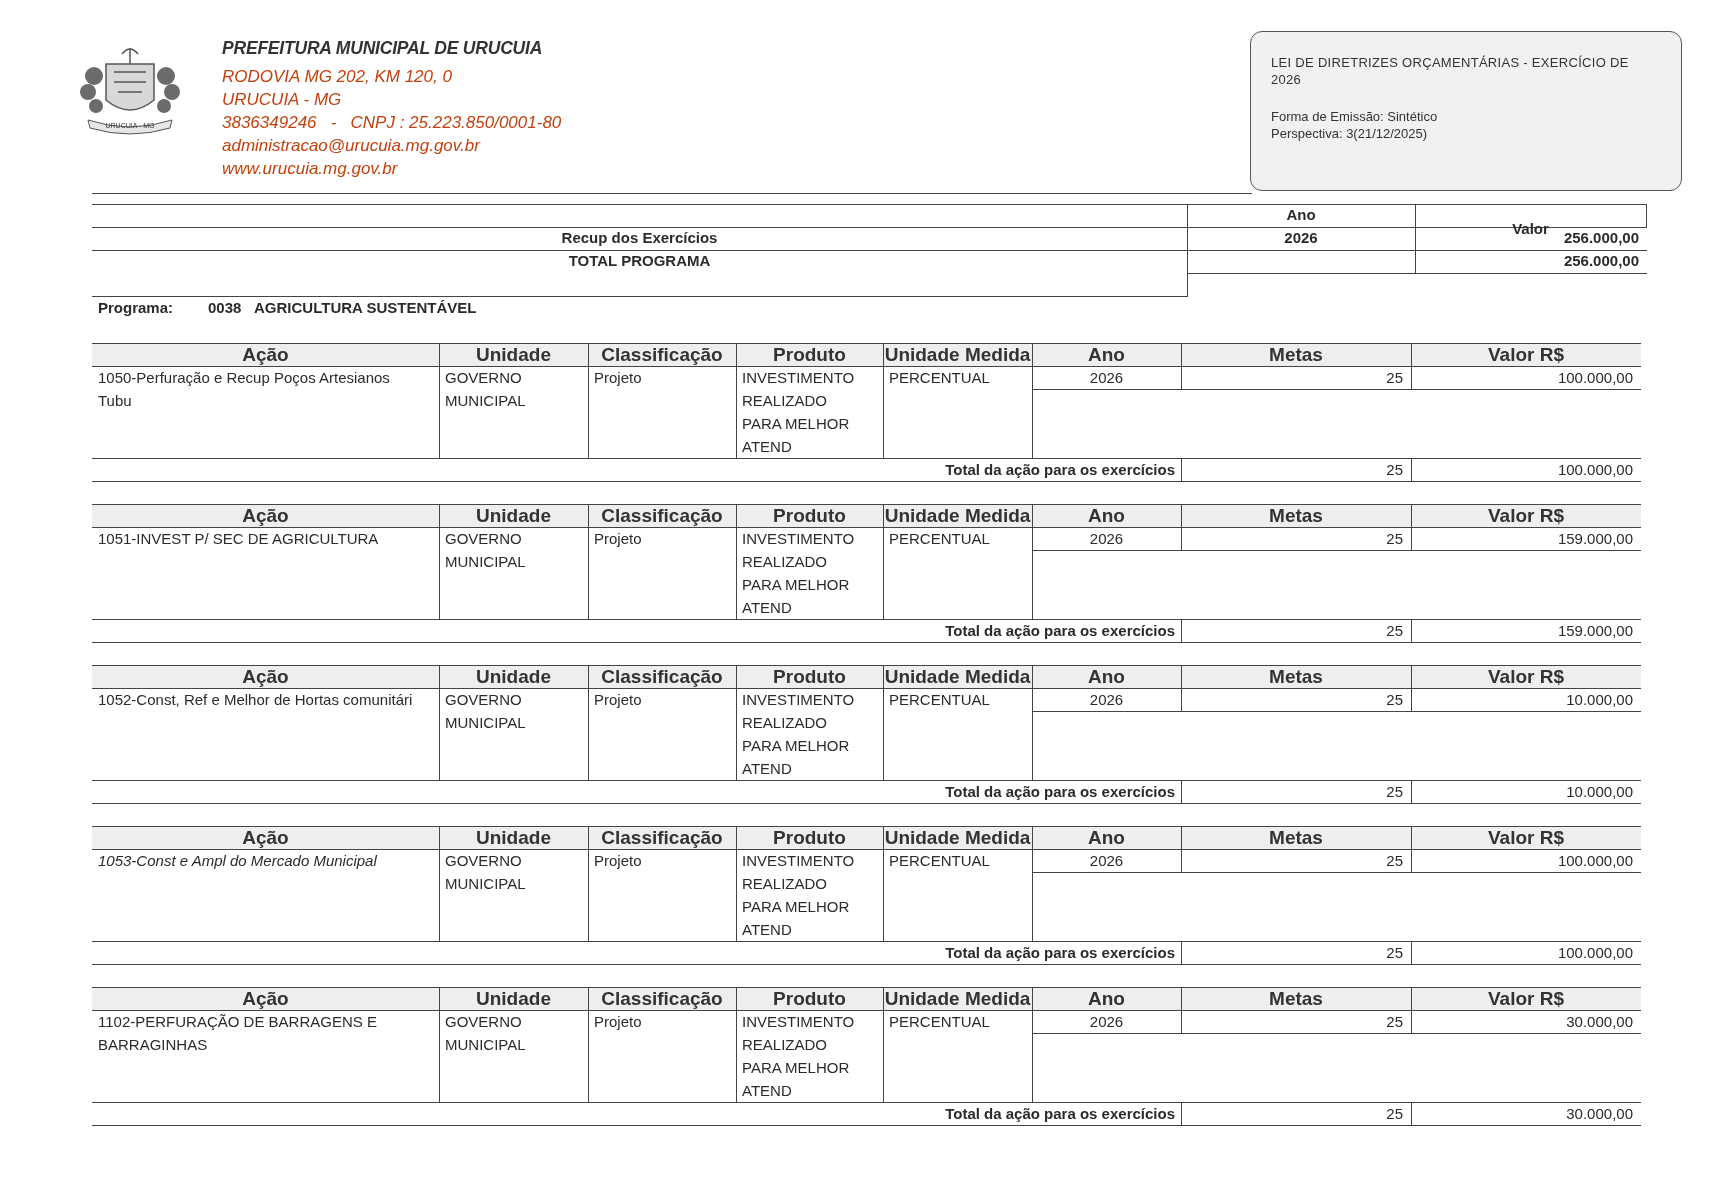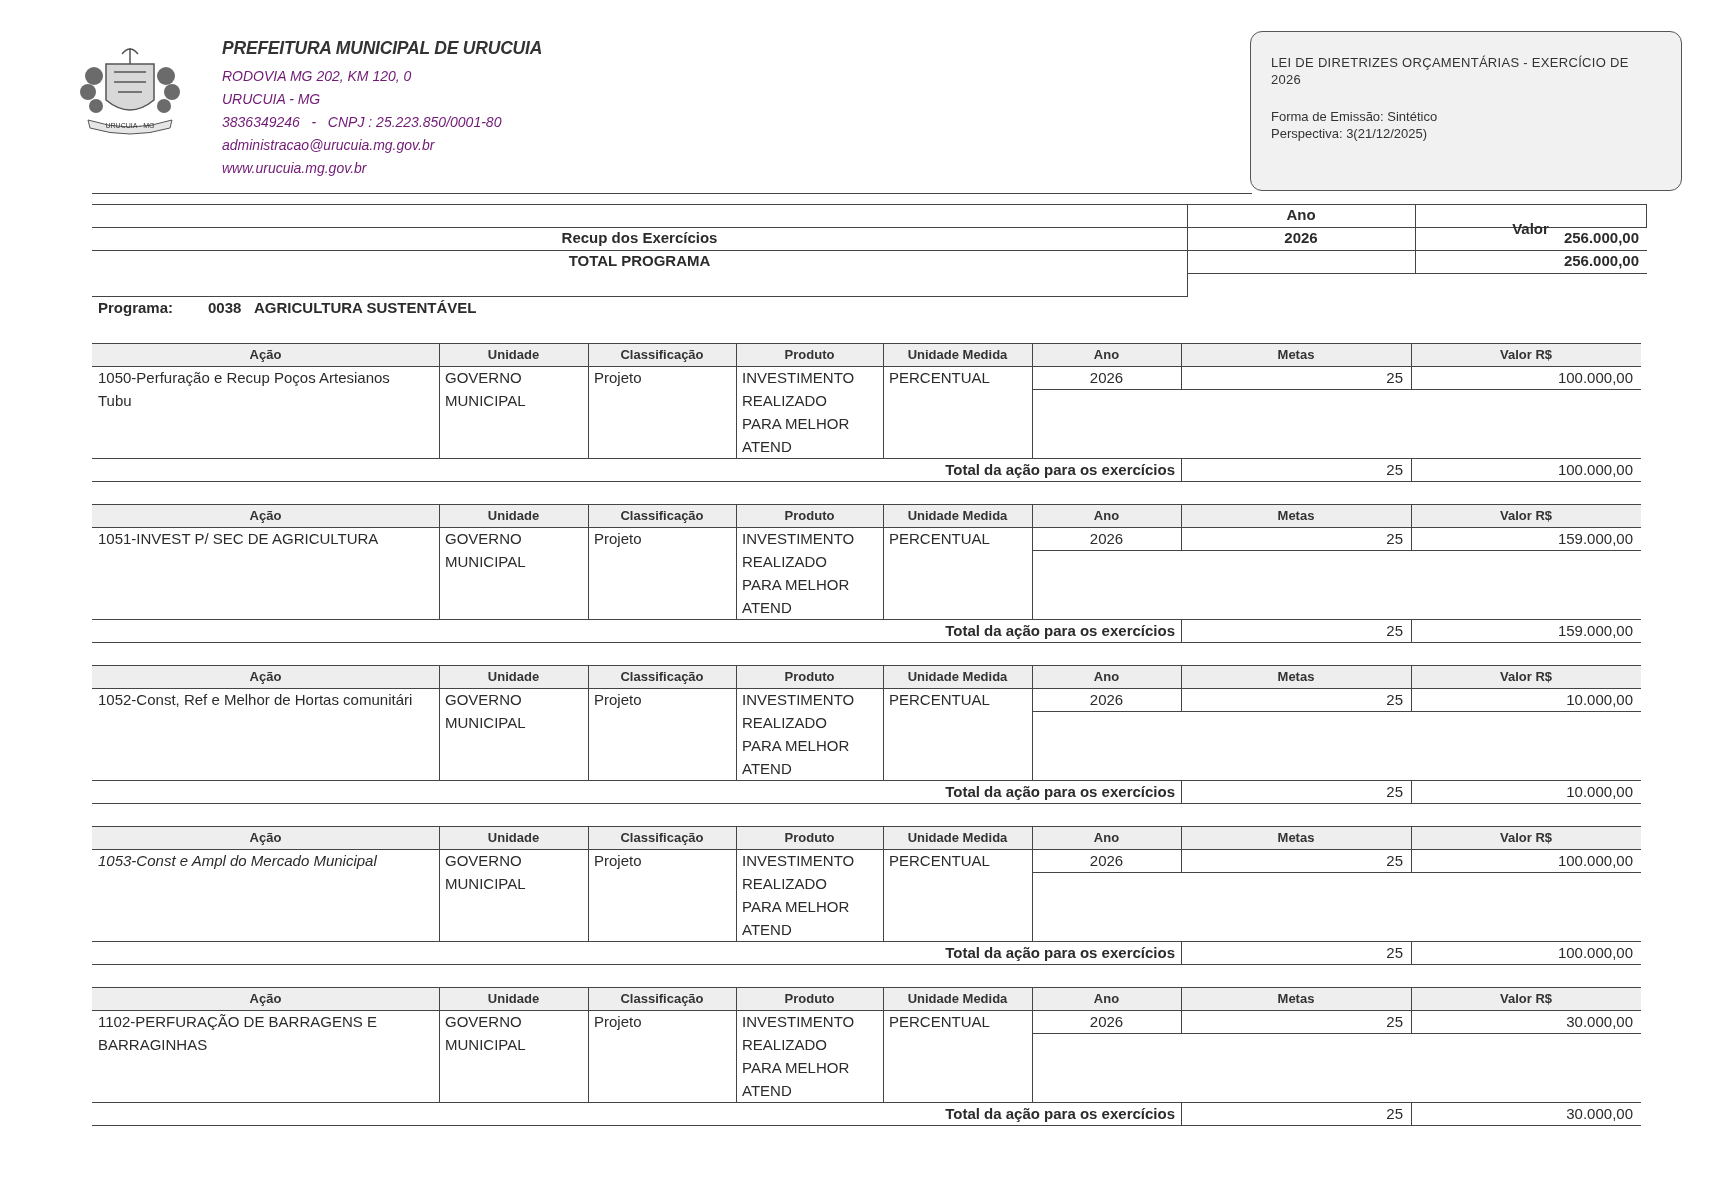--- a/index.html
+++ b/index.html
@@ -5,35 +5,35 @@
   html, body { margin:0; padding:0; }
   body {
     width:1718px; height:1204px; background:#ffffff; position:relative; overflow:hidden;
     font-family:"Liberation Sans", sans-serif; color:#2b2b2b;
   }
   .abs { position:absolute; }
   
   .logo { left:74px; top:42px; width:112px; height:94px; }
   .org { left:222px; top:38px; font-style:italic; }
   .org .name { font-weight:bold; font-size:17.5px; margin-bottom:6px; letter-spacing:-0.2px; color:#333; }
-  .org .line { font-size:14px; line-height:23px; color:#701a75; }
+  .org .line { font-size:17px; line-height:23px; color:#c2410c; }
   .infobox {
     left:1250px; top:31px; width:432px; height:160px;
     border:1.5px solid #555; border-radius:12px; background:#f1f1f1;
     box-sizing:border-box; padding:22px 20px; font-size:13px; color:#333;
   }
   .infobox .t { line-height:17px; letter-spacing:0.3px; }
   .infobox .s { margin-top:20px; line-height:17px; }
   .hline { position:absolute; height:0; border-top:1.5px solid #444; }
   .vline { position:absolute; width:0; border-left:1.5px solid #444; }
   .b { font-weight:bold; }
   .txt { position:absolute; font-size:15px; white-space:nowrap; }
   .hdr { background:#eeeeee; }
   .cell { position:absolute; font-size:15px; line-height:23px; white-space:nowrap; }
-  .hcell { position:absolute; font-size:13px; font-weight:bold; text-align:center; line-height:21px; color:#333; }
+  .hcell { position:absolute; font-size:19px; font-weight:bold; text-align:center; line-height:21px; color:#333; }
   .right { text-align:right; }
   .center { text-align:center; }
 </style>
 </head>
 <body>
 
 <div class="abs logo">
   <svg width="112" height="94" viewBox="0 0 112 94">
     <g fill="none" stroke="#555" stroke-width="1.5">
       <path d="M32 22 L80 22 L80 58 Q56 78 32 58 Z" fill="#d8d8d8"></path>

